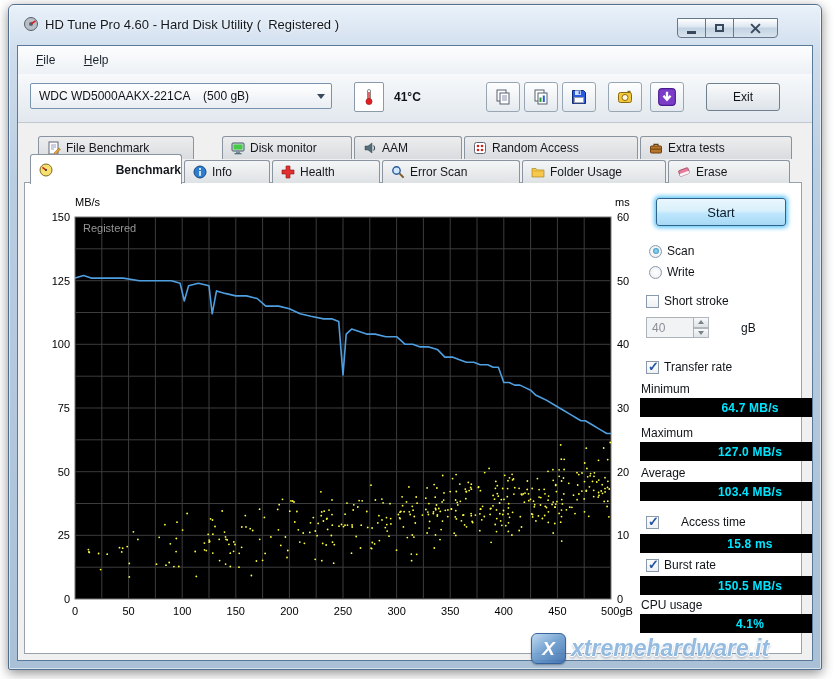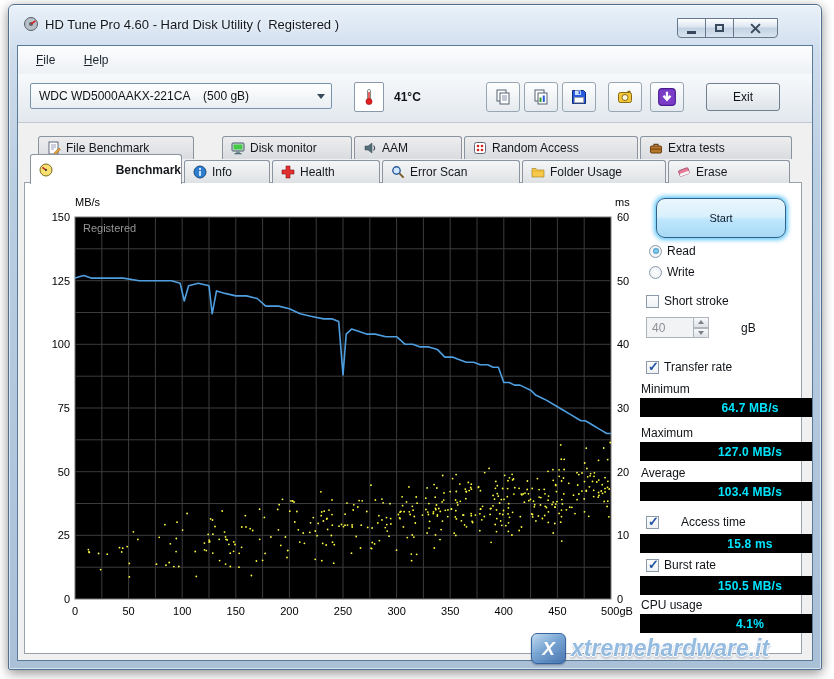--- a/index.html
+++ b/index.html
@@ -52,21 +52,21 @@
   .tab-icon svg{width:14px;height:14px;}
 
   
   .page{position:absolute;left:6px;right:10px;top:136px;bottom:6px;background:#ffffff;border:1px solid #99a2ac;z-index:1;}
   #chart-svg{position:absolute;left:10px;top:8px;}
   #chart-svg text{font-family:"Liberation Sans",sans-serif;}
 
   
   .controls{position:absolute;left:612px;top:10px;width:162px;height:456px;}
   .controls > *{position:absolute;}
-  .start-btn{width:130px;height:40px;font-size:11px;color:#0b1b2b;border:1px solid #2c628b;border-radius:9px;
+  .start-btn{width:130px;height:28px;font-size:13px;color:#0b1b2b;border:1px solid #2c628b;border-radius:3px;
     background:linear-gradient(#eaf6fd,#d9f0fc 45%,#bee6fd 55%,#a7d9f5);
     box-shadow:0 0 4px 2px rgba(72,190,247,.85);cursor:pointer;font-family:"Liberation Sans",sans-serif;}
   .radio,.cb{display:flex;align-items:center;gap:5px;cursor:pointer;height:14px;}
   .ctl-text{font-size:12px;color:#101418;line-height:14px;}
   .radio-circle{width:13px;height:13px;border:1px solid #8a9aab;border-radius:50%;background:radial-gradient(#ffffff,#e7ebee);box-sizing:border-box;position:relative;}
   .radio.selected .radio-circle::after{content:"";position:absolute;left:2.5px;top:2.5px;width:6px;height:6px;border-radius:50%;
     background:radial-gradient(#9fe0f7,#1d7fb8);}
   .cb-box{width:13px;height:13px;border:1px solid #8a9aab;background:linear-gradient(#fdfdfd,#eef1f3);box-sizing:border-box;position:relative;}
   .cb.checked .cb-box::after{content:"✓";position:absolute;left:1px;top:-3px;font-size:13px;font-weight:bold;color:#2456a5;}
   .ctl-label{font-size:12px;color:#101418;}
@@ -785,21 +785,21 @@
           <text x="468.8" y="424" fill="#000000" font-size="11" text-anchor="middle">400</text>
           <text x="522.4" y="424" fill="#000000" font-size="11" text-anchor="middle">450</text>
           <text x="582.0" y="424" fill="#000000" font-size="11" text-anchor="middle">500gB</text>
         </svg>
 
       <div class="controls">
         <button class="start-btn" style="left:19px;top:5px;">Start</button>
 
         <label class="radio selected" style="left:12px;top:51px;">
           <span class="radio-circle"></span>
-          <span class="ctl-text">Read</span>
+          <span class="ctl-text">Scan</span>
         </label>
         <label class="radio" style="left:12px;top:72px;">
           <span class="radio-circle"></span>
           <span class="ctl-text">Write</span>
         </label>
 
         <label class="cb" style="left:9px;top:101px;">
           <span class="cb-box"></span>
           <span class="ctl-text">Short stroke</span>
         </label>

